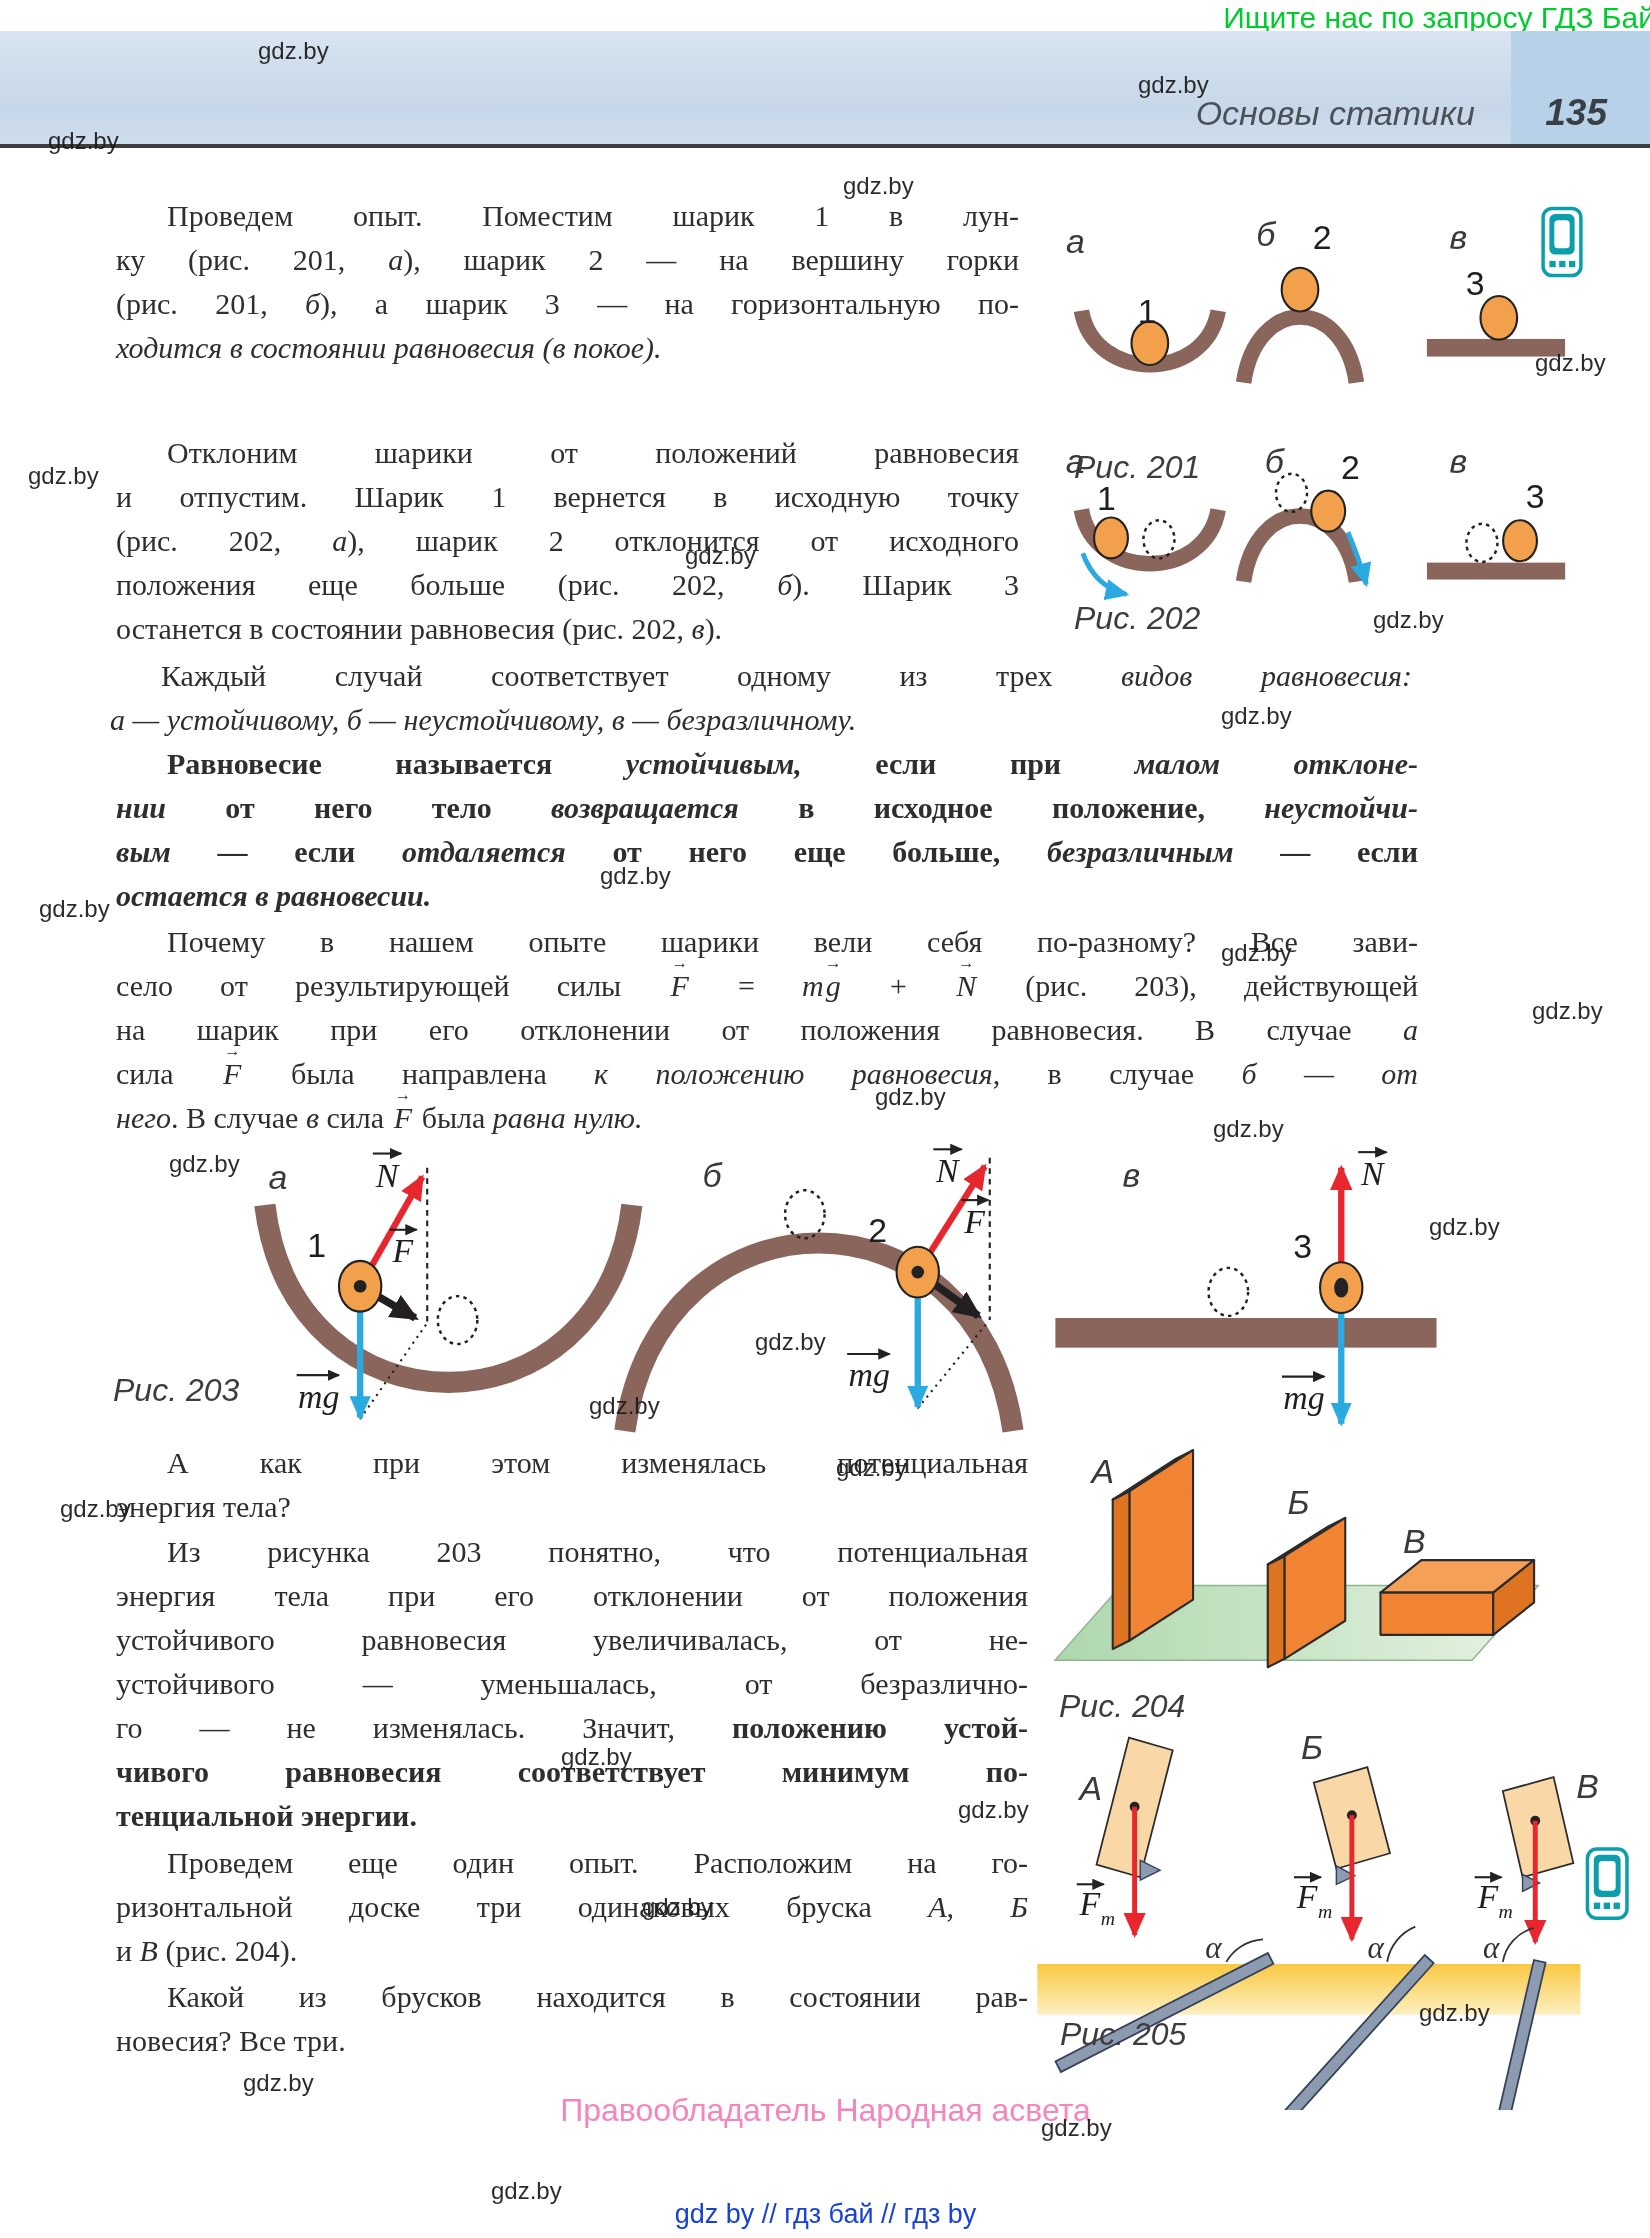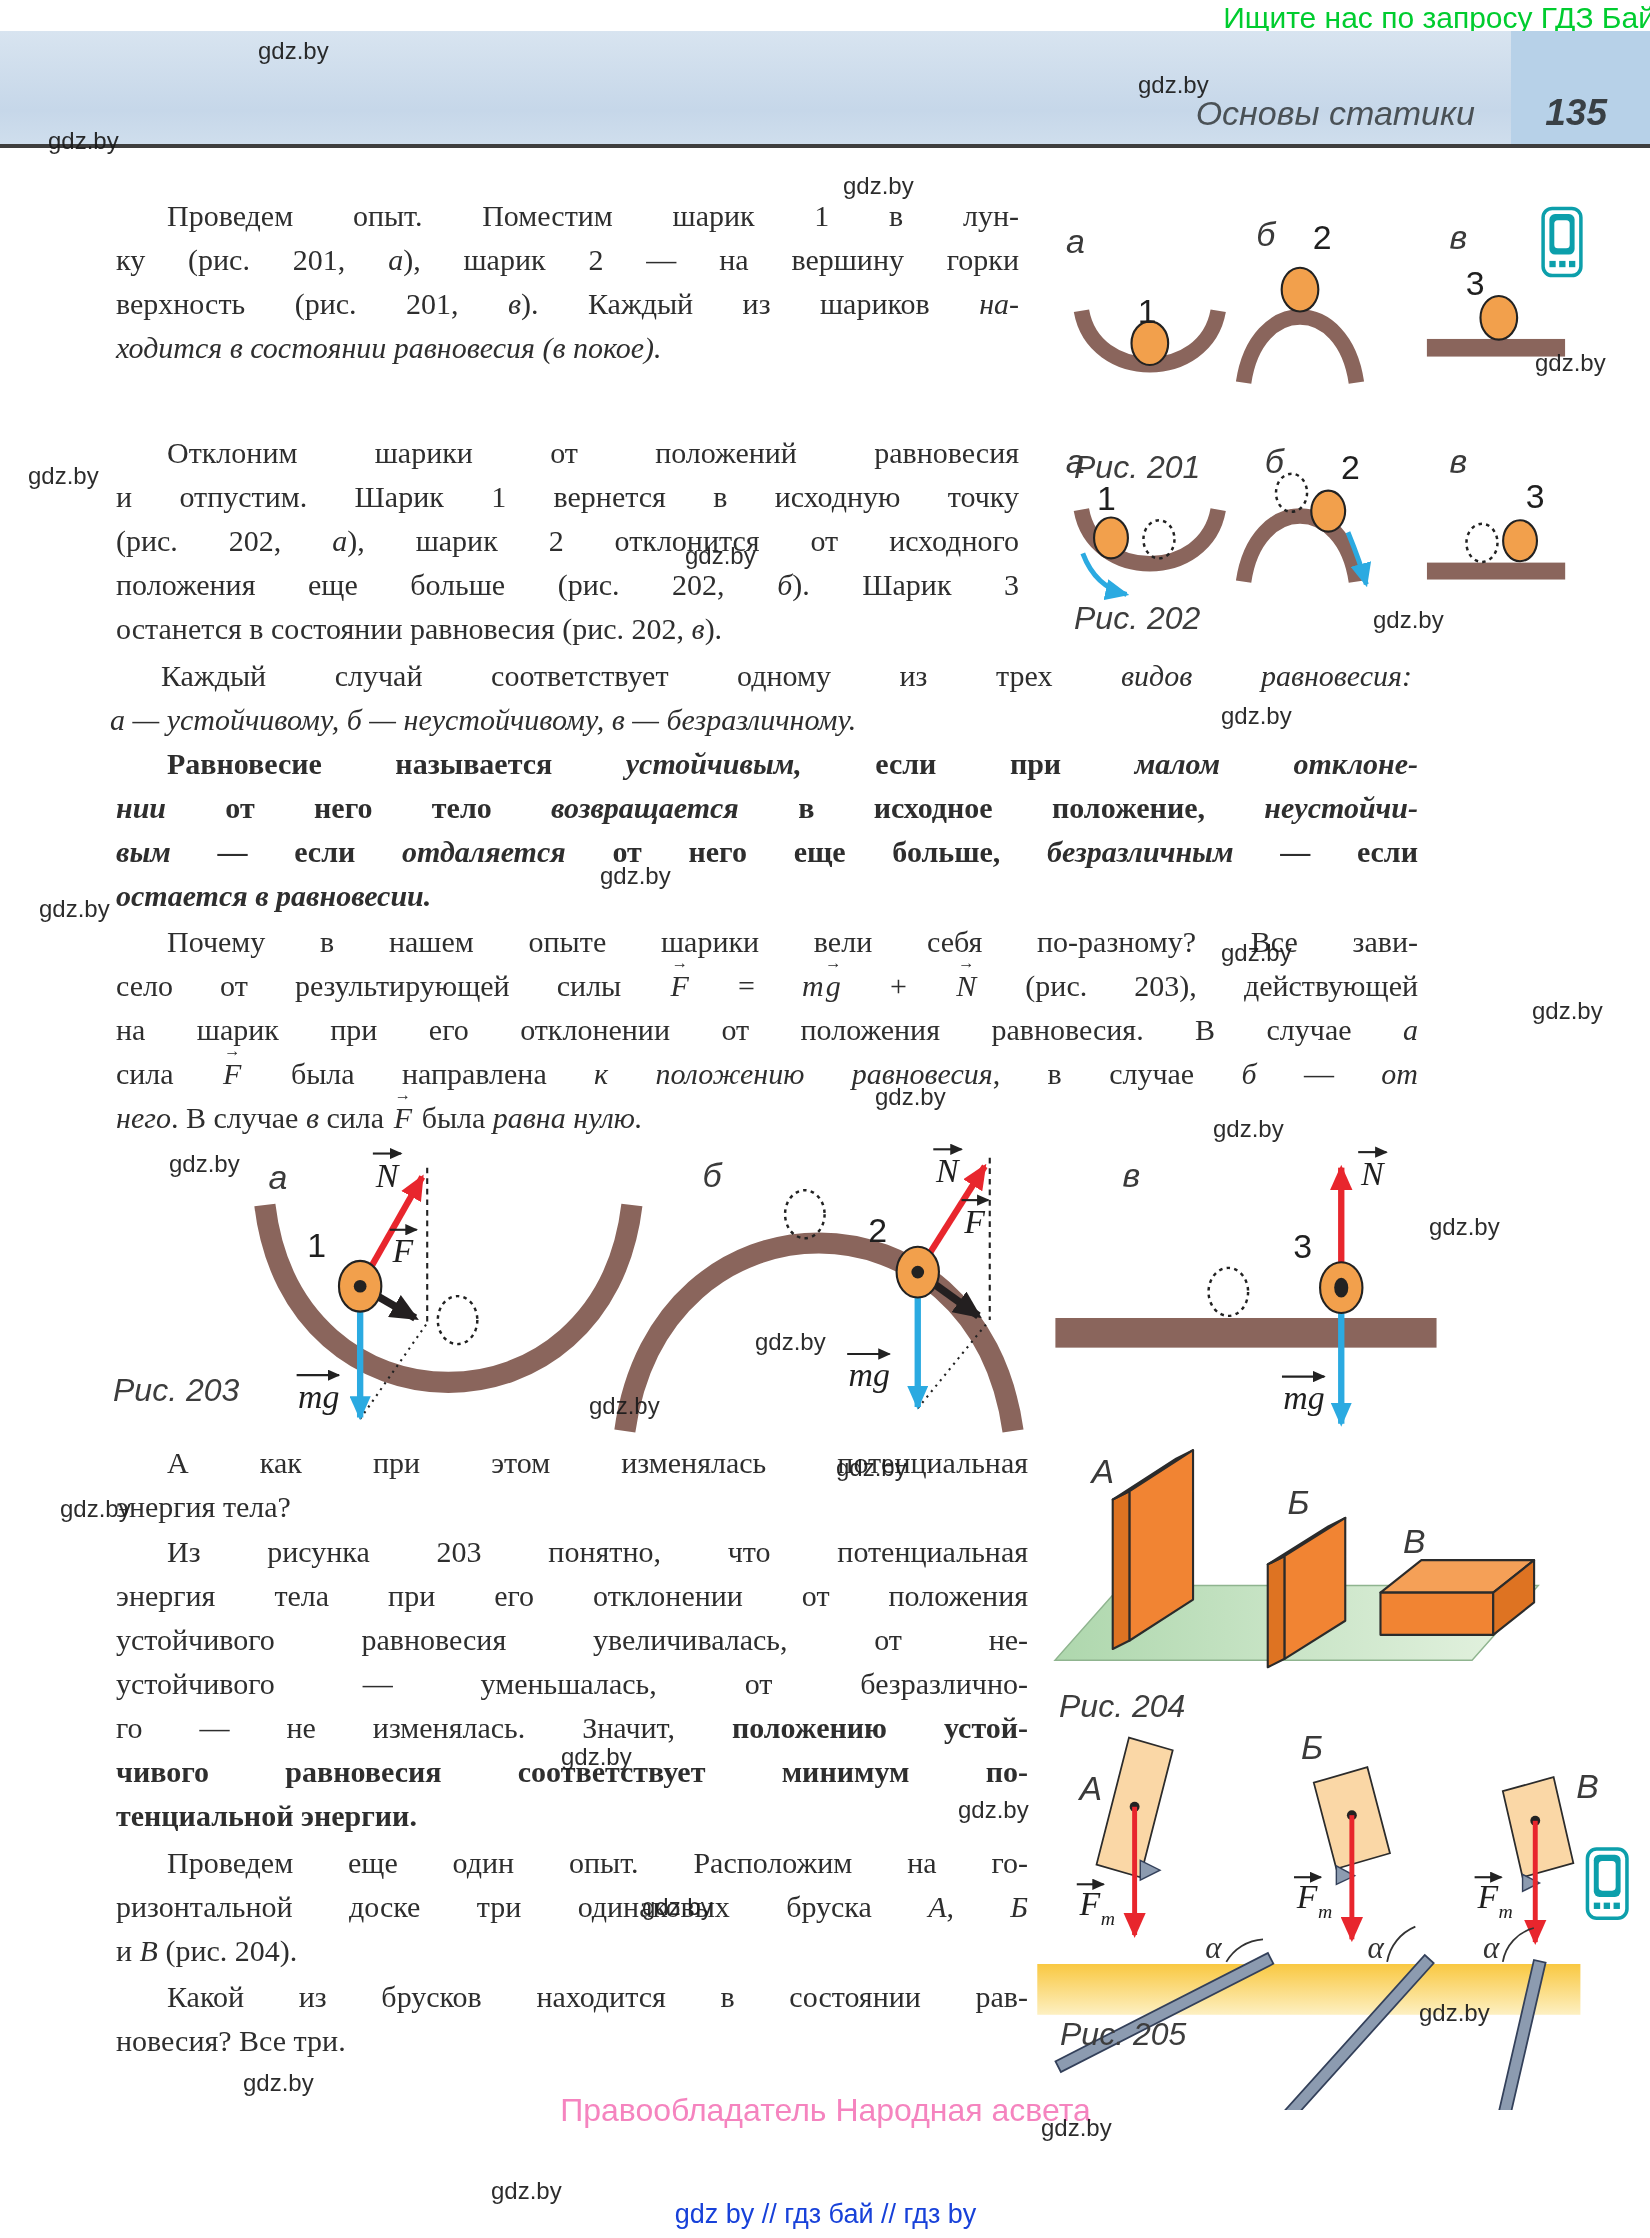--- a/index.html
+++ b/index.html
@@ -55,21 +55,21 @@
 <div class="header">
   <div class="pagebox"></div>
   <span class="header-title">Основы статики</span>
   <span class="page-num">135</span>
 </div>
 <div class="rule"></div>
 
 <div class="para" id="p1" style="left:116px;top:194px;width:903px">
     <div class="line ind"><span class="seg n">Проведем опыт. Поместим шарик 1 в лун-</span></div>
     <div class="line"><span class="seg n">ку (рис. 201, </span><span class="seg i">а</span><span class="seg n">), шарик 2 — на вершину горки</span></div>
-    <div class="line"><span class="seg n">верхность (рис. 201, </span><span class="seg i">в</span><span class="seg n">). Каждый из шариков </span><span class="seg i">на-</span></div>
+    <div class="line"><span class="seg n">(рис. 201, </span><span class="seg i">б</span><span class="seg n">), а шарик 3 — на горизонтальную по-</span></div>
     <div class="line last"><span class="seg i">ходится в состоянии равновесия (в покое).</span></div>
   </div>
 <div class="para" id="p2" style="left:116px;top:431px;width:903px">
     <div class="line ind"><span class="seg n">Отклоним шарики от положений равновесия</span></div>
     <div class="line"><span class="seg n">и отпустим. Шарик 1 вернется в исходную точку</span></div>
     <div class="line"><span class="seg n">(рис. 202, </span><span class="seg i">а</span><span class="seg n">), шарик 2 отклонится от исходного</span></div>
     <div class="line"><span class="seg n">положения еще больше (рис. 202, </span><span class="seg i">б</span><span class="seg n">). Шарик 3</span></div>
     <div class="line last"><span class="seg n">останется в состоянии равновесия (рис. 202, </span><span class="seg i">в</span><span class="seg n">).</span></div>
   </div>
 <div class="para" id="p3" style="left:110px;top:654px;width:1302px">

